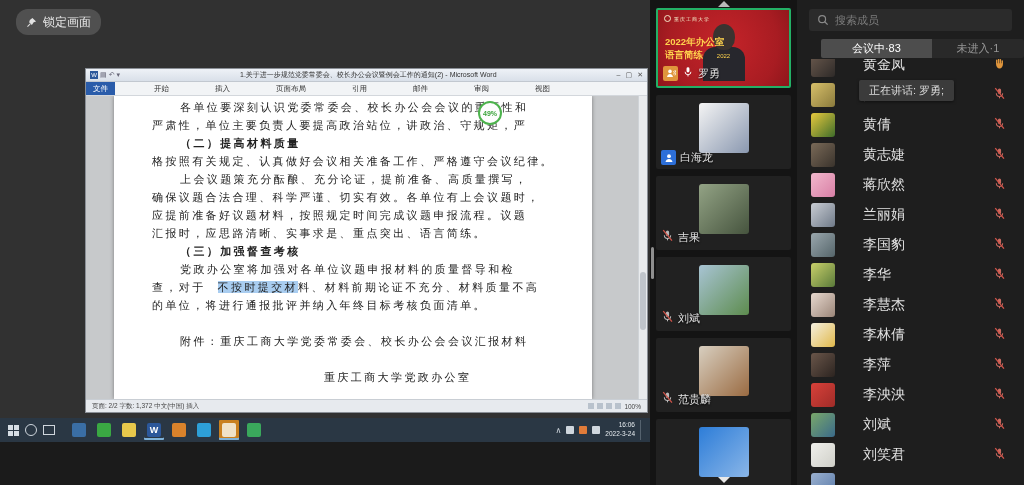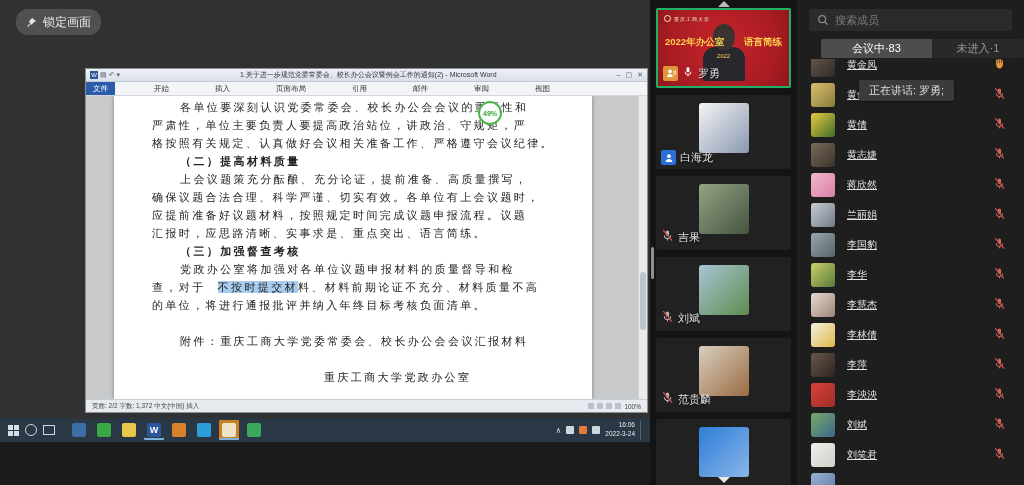--- a/index.html
+++ b/index.html
@@ -70,21 +70,21 @@
   .vnamebar { position:absolute; left:5px; bottom:4px; display:flex; align-items:center; gap:4px; }
   .vnamebar .nm { color:#e3e3e3; font-size:11px; text-shadow:0 1px 2px #000; }
   .abadge { width:15px; height:15px; border-radius:2px; display:flex; align-items:center; justify-content:center; }
   
   #tile-active { position:relative; height:80px; border:2px solid #23b066; border-radius:2px; overflow:hidden;
      background:radial-gradient(circle at 50% 45%, #c6242a 0%, #a81c22 70%, #8e161b 100%); flex:none; }
   #banner-logo { position:absolute; left:6px; top:5px; display:flex; align-items:center; gap:3px; }
   #banner-logo .lg { width:7px; height:7px; border-radius:50%; border:1px solid #f5e6c8; }
   #banner-logo .lgt { color:#f0e2c0; font-size:5px; letter-spacing:1px; }
   #banner-title { position:absolute; left:0; right:0; top:26px; display:flex; justify-content:space-between; padding:0 7px;
-     color:#ffd34d; font-size:9.5px; font-weight:bold; }
+     color:#ffd34d; font-size:9.5px; font-weight:bold;flex-direction:column; }
   #banner-sub { position:absolute; left:0; right:0; top:43px; text-align:center; color:#ffd34d; font-size:6px; }
   #silhouette { position:absolute; left:50%; top:14px; transform:translateX(-50%); width:34px; height:60px; }
   #silhouette .head { position:absolute; left:50%; top:0; transform:translateX(-50%); width:22px; height:26px; border-radius:50% 50% 46% 46%; background:#3b3330; }
   #silhouette .body { position:absolute; left:50%; top:23px; transform:translateX(-50%); width:42px; height:34px; border-radius:12px 12px 0 0; background:#27272d; }
   #scroll-down { position:absolute; bottom:2px; left:50%; transform:translateX(-50%); width:0; height:0;
      border-left:6px solid transparent; border-right:6px solid transparent; border-top:6px solid #e8e8e8; cursor:pointer; z-index:5; }
   #panel-handle { position:absolute; left:1px; top:247px; width:3px; height:32px; background:#8f8f8f; border-radius:2px; cursor:ew-resize; }
   
   #roster-panel { position:absolute; left:797px; top:0; width:227px; height:485px; background:#1e1e1e; }
   #search-box { position:absolute; left:12px; top:9px; width:203px; height:22px; background:#2b2b2b; border-radius:3px;
@@ -92,21 +92,21 @@
   #search-input { flex:1; background:transparent; border:none; outline:none; color:#ddd; font-size:11px; font-family:"Liberation Sans",sans-serif; }
   #search-input::placeholder { color:#7d7d7d; }
   #tabs { position:absolute; left:8px; top:39px; width:203px; height:19px; display:flex; border-radius:2px; overflow:hidden;margin-left:16px; }
   .tab { display:flex; align-items:center; justify-content:center; font-size:11px; cursor:pointer; }
   #tab-in { flex:1.2; background:#4d4d4d; color:#fff; }
   #tab-out { flex:1; background:#292929; color:#969696; }
   #plist { position:absolute; left:0; top:59px; right:0; bottom:0; overflow:hidden; }
   .prow { height:30px; display:flex; align-items:center; padding:0 18px 0 14px; }
   .prow:first-child { margin-top:-9px; }
   .pavatar { width:24px; height:24px; border-radius:3px; flex:none; }
-  .pname { margin-left:12px; color:#e2e2e2; font-size:10px; white-space:nowrap;text-decoration:underline; }
+  .pname { margin-left:28px; color:#e2e2e2; font-size:14px; white-space:nowrap; }
   .pspace { flex:1; }
   #speak-toast { position:absolute; left:62px; top:80px; height:21px; background:#3b3b3b; border-radius:2px;
      display:flex; align-items:center; padding:0 10px; color:#ddd; font-size:11px; white-space:nowrap; z-index:9;
      box-shadow:0 1px 3px rgba(0,0,0,.5); }
 </style>
 </head>
 <body>
 
 <div id="canvas">
 
@@ -134,22 +134,22 @@
           <span class="rtab">引用</span>
           <span class="rtab">邮件</span>
           <span class="rtab">审阅</span>
           <span class="rtab">视图</span>
         </div>
       <div id="docarea">
         <div id="page">
           <div id="doc-lines">
               <div class="dline i1">各单位要深刻认识党委常委会、校长办公会会议的重要性和</div>
               <div class="dline">严肃性，单位主要负责人要提高政治站位，讲政治、守规矩，严</div>
+              <div class="dline i1 b">（二）提高材料质量</div>
               <div class="dline">格按照有关规定、认真做好会议相关准备工作、严格遵守会议纪律。</div>
-              <div class="dline i1 b">（二）提高材料质量</div>
               <div class="dline i1">上会议题策充分酝酿、充分论证，提前准备、高质量撰写，</div>
               <div class="dline">确保议题合法合理、科学严谨、切实有效。各单位有上会议题时，</div>
               <div class="dline">应提前准备好议题材料，按照规定时间完成议题申报流程。议题</div>
               <div class="dline">汇报时，应思路清晰、实事求是、重点突出、语言简练。</div>
               <div class="dline i1 b">（三）加强督查考核</div>
               <div class="dline i1">党政办公室将加强对各单位议题申报材料的质量督导和检</div>
               <div class="dline"><span>查，对于</span><span class="hl">不按时提交材</span><span>料、材料前期论证不充分、材料质量不高</span></div>
               <div class="dline">的单位，将进行通报批评并纳入年终目标考核负面清单。</div>
               <div class="dline"></div>
               <div class="dline i1">附件：重庆工商大学党委常委会、校长办公会会议汇报材料</div>

